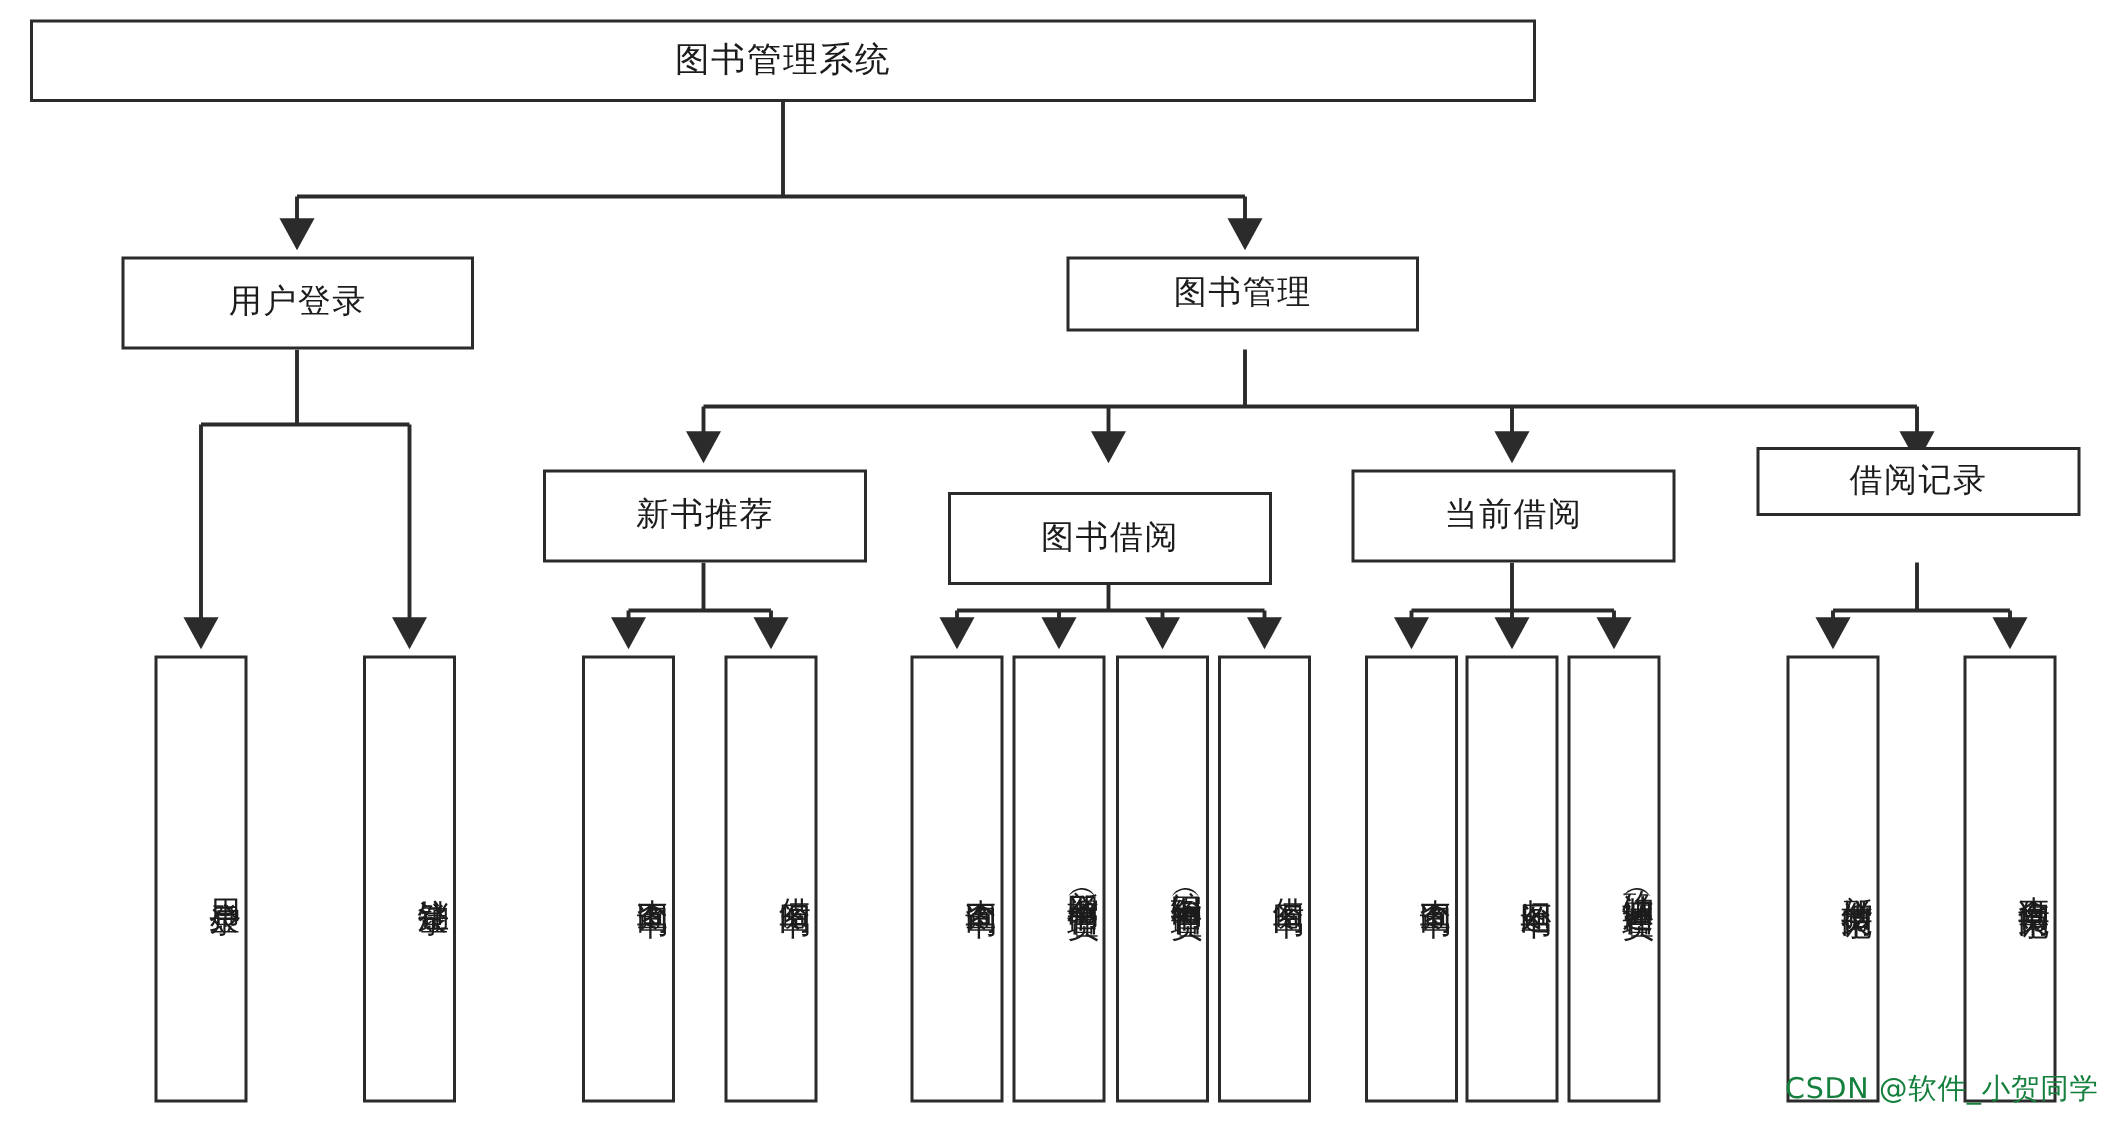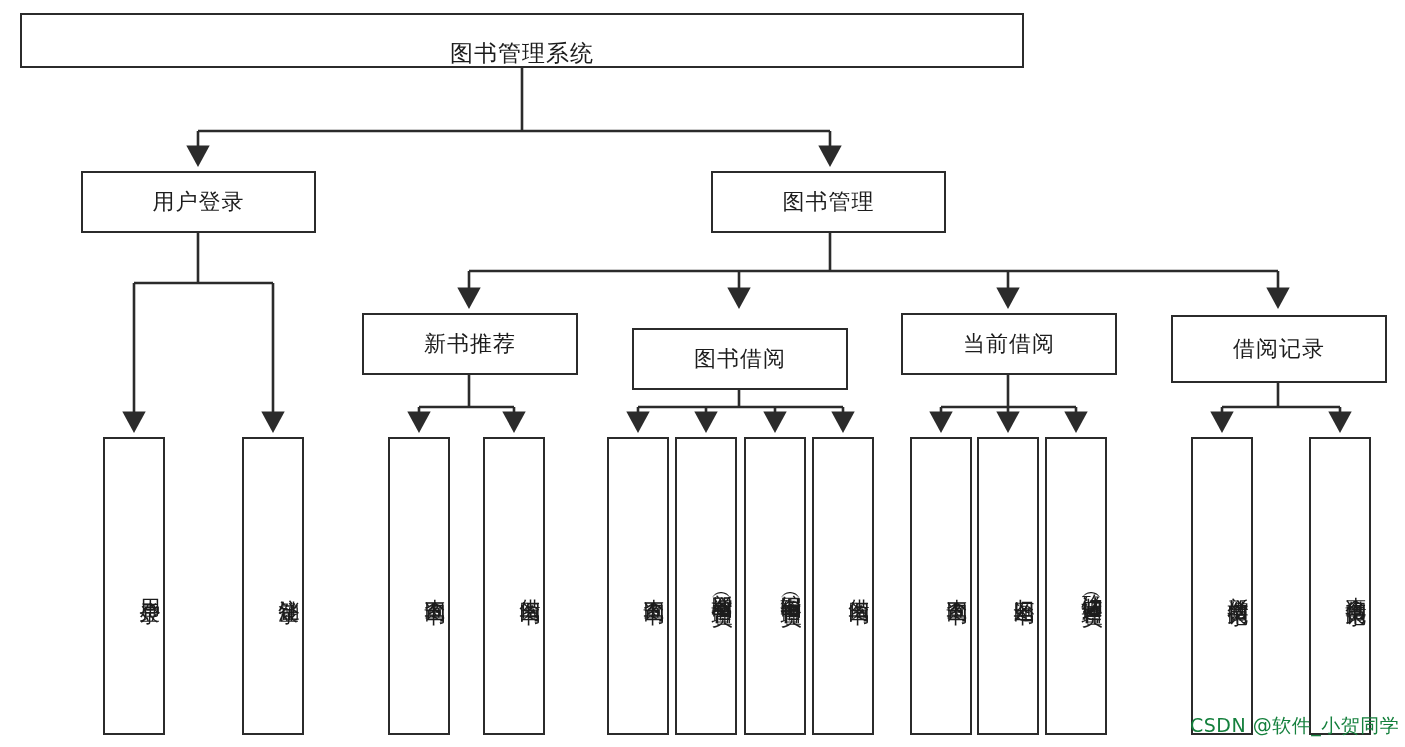--- a/index.html
+++ b/index.html
@@ -35,21 +35,20 @@
     justify-content: center;
     color: #1c1c1c;
   }
   .node.horiz {
     font-size: 22px;
     line-height: 1.1;
     letter-spacing: 1px;
   }
   .node.root {
     font-size: 23px;
-    align-items: flex-end;
   }
   .node.vert {
     writing-mode: vertical-rl;
     text-orientation: upright;
     font-size: 21px;
     line-height: 1.28;
     letter-spacing: 2px;
     padding-top: 10px;
     padding-bottom: 10px;
     align-items: flex-start;
@@ -125,34 +124,34 @@
     </g>
   </svg>
 
   <div class="node horiz root" style="left:20px; top:13px; width:1004px; height:55px;">
     <span>图书管理系统</span>
   </div>
 
   <div class="node horiz" style="left:81px; top:171px; width:235px; height:62px;">
     <span>用户登录</span>
   </div>
-  <div class="node horiz" style="left:711px; top:171px; width:235px; height:62px;">
+  <div class="node horiz" style="left:711px; top:171px; width:235px; height:50px;">
     <span>图书管理</span>
   </div>
 
   <div class="node horiz" style="left:362px; top:313px; width:216px; height:62px;justify-content:center;">
     <span>新书推荐</span>
   </div>
   <div class="node horiz" style="left:632px; top:313px; width:216px; height:62px;margin-top:15px;">
     <span>图书借阅</span>
   </div>
   <div class="node horiz" style="left:901px; top:313px; width:216px; height:62px;">
     <span>当前借阅</span>
   </div>
-  <div class="node horiz" style="left:1171px; top:315px; width:216px; height:68px;">
+  <div class="node horiz" style="left:1171px; top:298px; width:216px; height:46px;">
     <span>借阅记录</span>
   </div>
 
   <div class="node vert" style="left:103px; top:437px; width:62px; height:298px;">
     <span class="vlabel">用户登录</span>
   </div>
   <div class="node vert" style="left:242px; top:437px; width:62px; height:298px;">
     <span class="vlabel">注销登录</span>
   </div>
 

